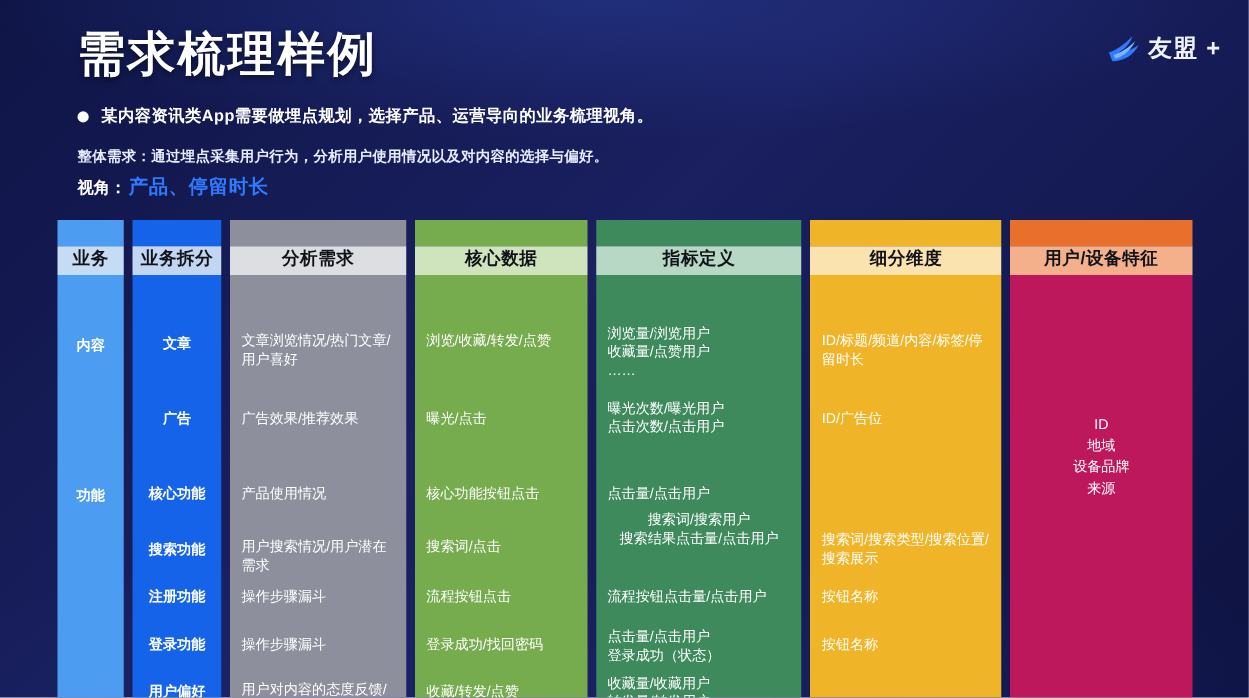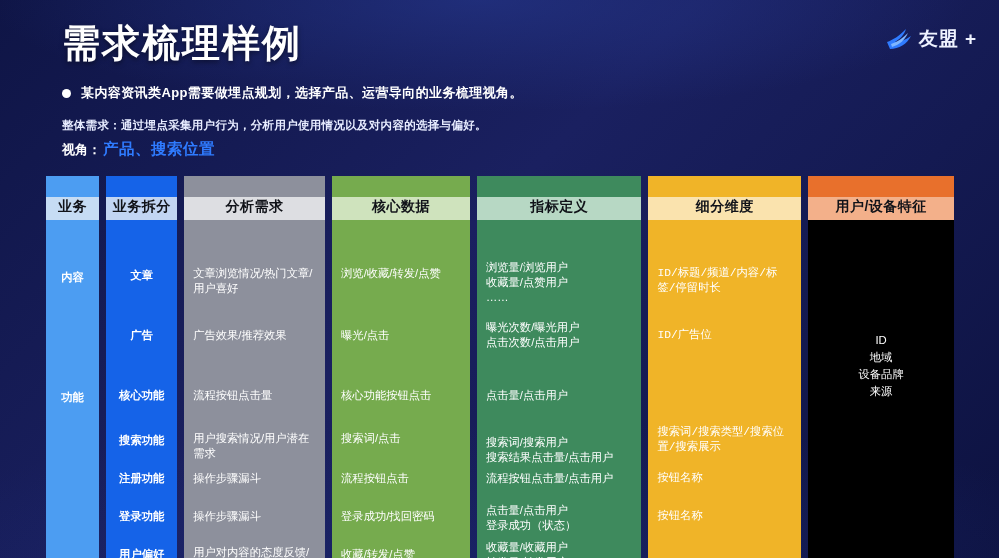--- a/index.html
+++ b/index.html
@@ -78,21 +78,21 @@
   <span class="brand-text">友盟 +</span>
 </div>
 
 <div class="bullet-row">
   <span class="dot"></span>
   <span class="bullet-text">某内容资讯类App需要做埋点规划，选择产品、运营导向的业务梳理视角。</span>
 </div>
 <div class="sub-line">整体需求：通过埋点采集用户行为，分析用户使用情况以及对内容的选择与偏好。</div>
 <div class="view-line">
   <span class="view-label">视角：</span>
-  <span class="view-value" style="color: rgb(47, 123, 255);">产品、搜索位置</span>
+  <span class="view-value" style="color: rgb(47, 123, 255);">产品、停留时长</span>
 </div>
 
 <div class="table">
 
   <div class="col c1" style="width:54px">
     <div class="col-head">
       <div class="band" style="background: rgb(76, 157, 242);"></div>
       <div class="plate" style="background: rgb(198, 220, 244);"></div>
       <div class="lbl">业务</div>
     </div>
@@ -121,21 +121,21 @@
 
   <div class="col c3" style="width:143px">
     <div class="col-head">
       <div class="band" style="background: rgb(141, 144, 156);"></div>
       <div class="plate" style="background: rgb(221, 222, 226);"></div>
       <div class="lbl">分析需求</div>
     </div>
     <div class="col-body" style="background: rgb(141, 144, 156);">
       <div class="cell" style="top:46px">文章浏览情况/热门文章/用户喜好</div>
       <div class="cell" style="top:108px">广告效果/推荐效果</div>
-      <div class="cell" style="top:168px">流程按钮点击量</div>
+      <div class="cell" style="top:168px">产品使用情况</div>
       <div class="cell" style="top:211px">用户搜索情况/用户潜在需求</div>
       <div class="cell" style="top:251px">操作步骤漏斗</div>
       <div class="cell" style="top:289px">操作步骤漏斗</div>
       <div class="cell" style="top:325px">用户对内容的态度反馈/内容受欢迎程度</div>
     </div>
   </div>
 
   <div class="col c4" style="width:140px">
     <div class="col-head">
       <div class="band" style="background: rgb(118, 171, 78);"></div>
@@ -159,53 +159,53 @@
       <div class="plate" style="background: rgb(183, 216, 196);"></div>
       <div class="lbl">指标定义</div>
     </div>
     <div class="col-body" style="background: rgb(62, 138, 93);">
       <div class="cell pre" style="top: 40px; white-space: pre-line;">浏览量/浏览用户
 收藏量/点赞用户
 ……</div>
       <div class="cell pre" style="top: 100px; white-space: pre-line;">曝光次数/曝光用户
 点击次数/点击用户</div>
       <div class="cell pre" style="top: 168px; white-space: pre-line;">点击量/点击用户</div>
-      <div class="cell pre" style="top: 215px; white-space: pre-line;">搜索词/搜索用户
+      <div class="cell pre" style="top: 189px; white-space: pre-line; text-align: center;">搜索词/搜索用户
 搜索结果点击量/点击用户</div>
       <div class="cell pre" style="top: 251px; white-space: pre-line;">流程按钮点击量/点击用户</div>
       <div class="cell pre" style="top: 283px; white-space: pre-line;">点击量/点击用户
 登录成功（状态）</div>
       <div class="cell pre" style="top: 320px; white-space: pre-line;">收藏量/收藏用户
 转发量/转发用户
 点赞量/点赞用户</div>
     </div>
   </div>
 
   <div class="col c6" style="width:155px">
     <div class="col-head">
       <div class="band" style="background: rgb(240, 180, 40);"></div>
       <div class="plate" style="background: rgb(250, 227, 174);"></div>
       <div class="lbl">细分维度</div>
     </div>
-    <div class="col-body" style="background: rgb(240, 180, 40); font-family: Liberation Mono, monospace;">
+    <div class="col-body" style="background: rgb(240, 180, 40);">
       <div class="cell" style="top:46px">ID/标题/频道/内容/标签/停留时长</div>
       <div class="cell" style="top:108px">ID/广告位</div>
       <div class="cell" style="top:205px">搜索词/搜索类型/搜索位置/搜索展示</div>
       <div class="cell" style="top:251px">按钮名称</div>
       <div class="cell" style="top:289px">按钮名称</div>
     </div>
   </div>
 
   <div class="col c7" style="width:148px">
     <div class="col-head">
       <div class="band" style="background: rgb(232, 112, 44);"></div>
       <div class="plate" style="background: rgb(243, 176, 138);"></div>
       <div class="lbl">用户/设备特征</div>
     </div>
-    <div class="col-body" style="background: #000000;">
+    <div class="col-body" style="background: #be185d;">
       <div class="cell center" style="top:112px;line-height:17px">
         <div>ID</div>
         <div>地域</div>
         <div>设备品牌</div>
         <div>来源</div>
       </div>
     </div>
   </div>
 
 </div>

